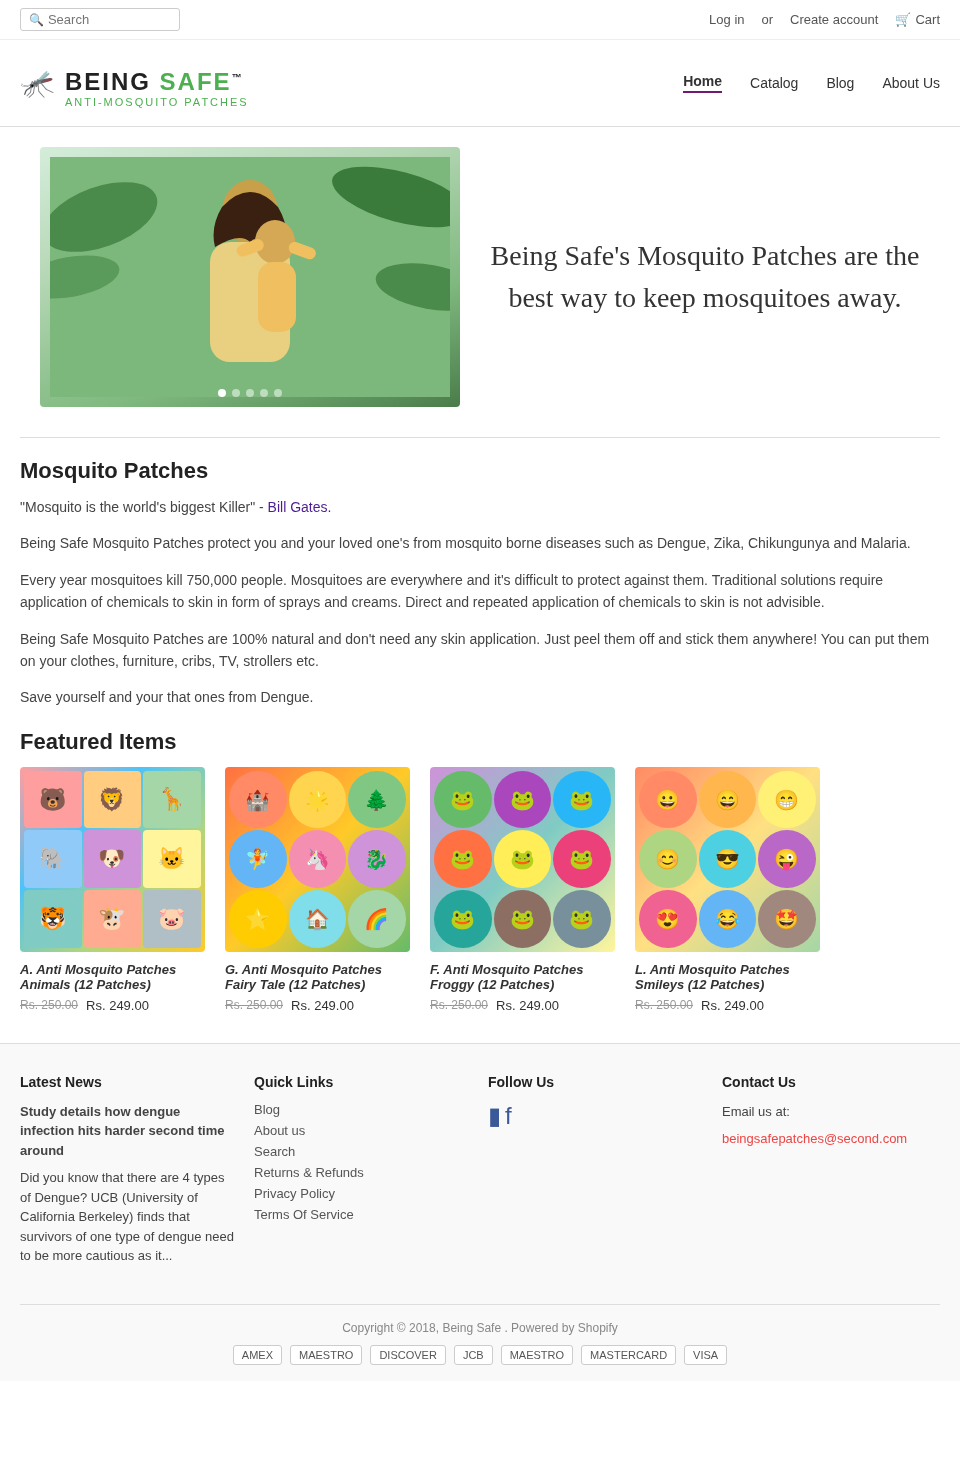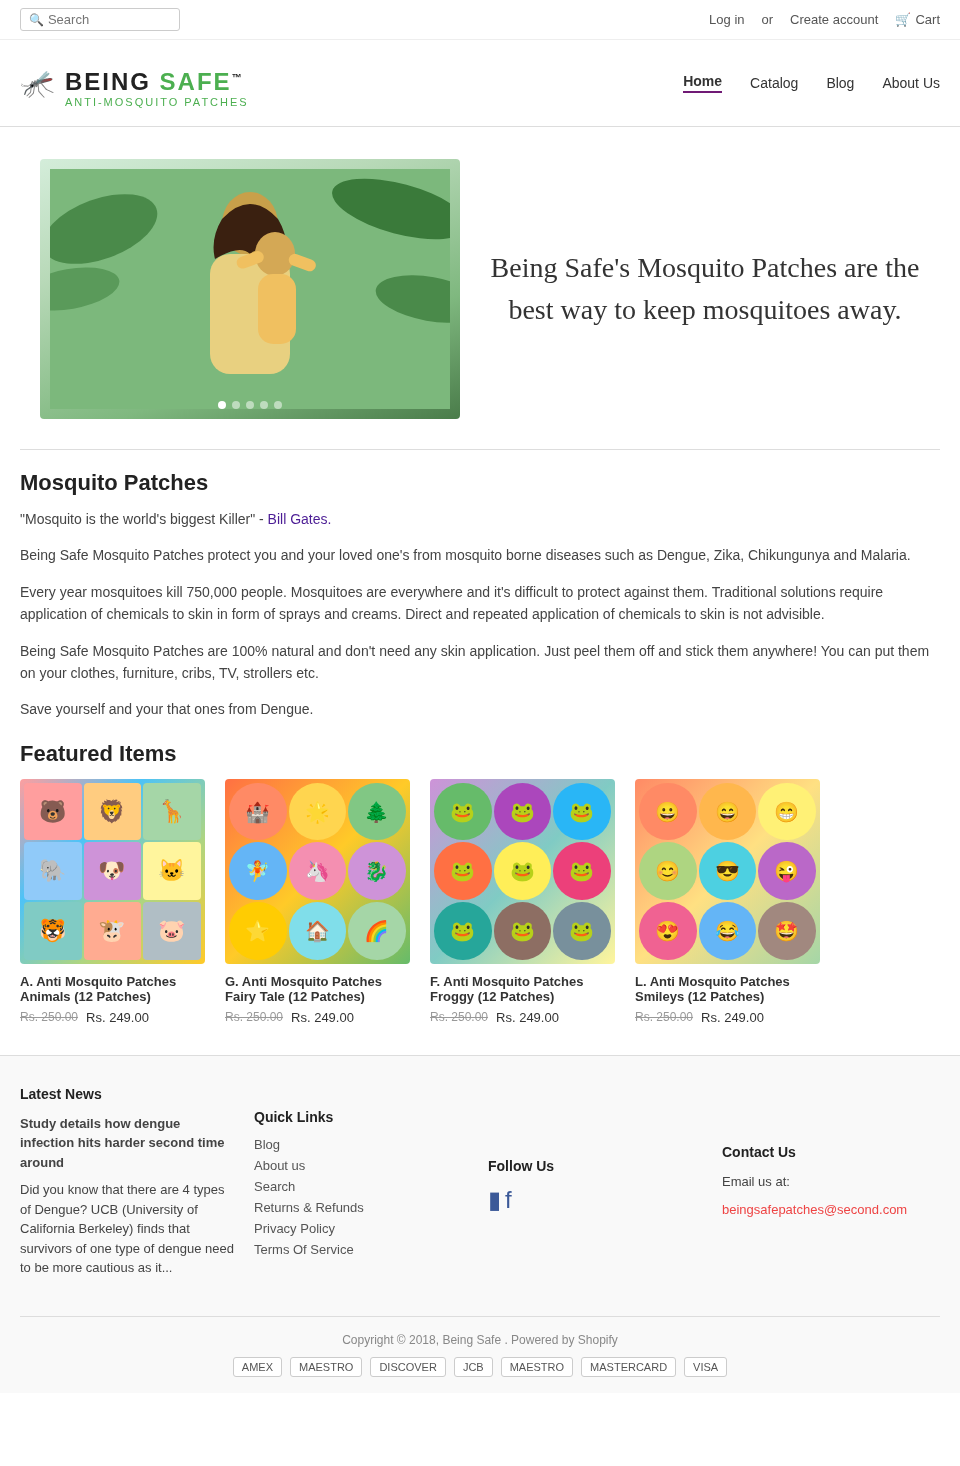--- a/index.html
+++ b/index.html
@@ -97,21 +97,21 @@
       font-size: 28px;
       font-family: 'Georgia', serif;
       color: #333;
       line-height: 1.5;
       text-align: center;
     }
 
     
     .content-area {
       max-width: 960px;
-      margin: 12px auto;
+      margin: 0 auto;
       padding: 0 20px;
     }
     .divider { border: none; border-top: 1px solid #ddd; margin: 10px 0; }
 
     .section-title { font-size: 22px; font-weight: bold; margin: 20px 0 12px; color: #222; }
 
     .mosquito-intro p { margin-bottom: 14px; line-height: 1.6; font-size: 14px; color: #444; }
     .mosquito-intro .bill-gates-link { color: #4c1d95; text-decoration: none; }
 
     
@@ -172,39 +172,38 @@
       padding: 4px;
     }
     .patch-cell {
       border-radius: 50%;
       display: flex;
       align-items: center;
       justify-content: center;
       font-size: 20px;
       background: rgba(255,255,255,0.3);
     }
-    .product-name { font-size: 13px; font-weight: bold; margin-bottom: 6px; color: #333; }
+    .product-name { font-size: 13px; font-weight: bold; margin-bottom: 6px; color: #333; font-style: italic; }
     .price-wrap { display: flex; gap: 8px; align-items: center; }
     .price-old { text-decoration: line-through; color: #999; font-size: 12px; }
     .price-new { color: #333; font-size: 13px; }
 
     
     footer {
       background: #f9f9f9;
       border-top: 1px solid #ddd;
       padding: 30px 20px 0;
       margin-top: 30px;
     }
     .footer-columns {
       display: flex;
       gap: 16px;
       max-width: 960px;
       margin: 0 auto;
       padding-bottom: 30px;
-      align-items: center;
     }
     .footer-col { flex: 1; }
     .footer-col h4 { font-size: 14px; font-weight: bold; margin-bottom: 12px; color: #222; }
     .footer-col a { display: block; color: #555; text-decoration: none; font-size: 13px; margin-bottom: 6px; }
     .footer-col p { font-size: 13px; color: #444; line-height: 1.5; margin-bottom: 8px; }
     .footer-news-title { font-size: 13px; color: #555; margin-bottom: 8px; font-weight: bold; }
 
     .follow-icon { font-size: 24px; color: #3b5998; cursor: pointer; }
 
     .footer-contact p { font-size: 13px; color: #444; }

